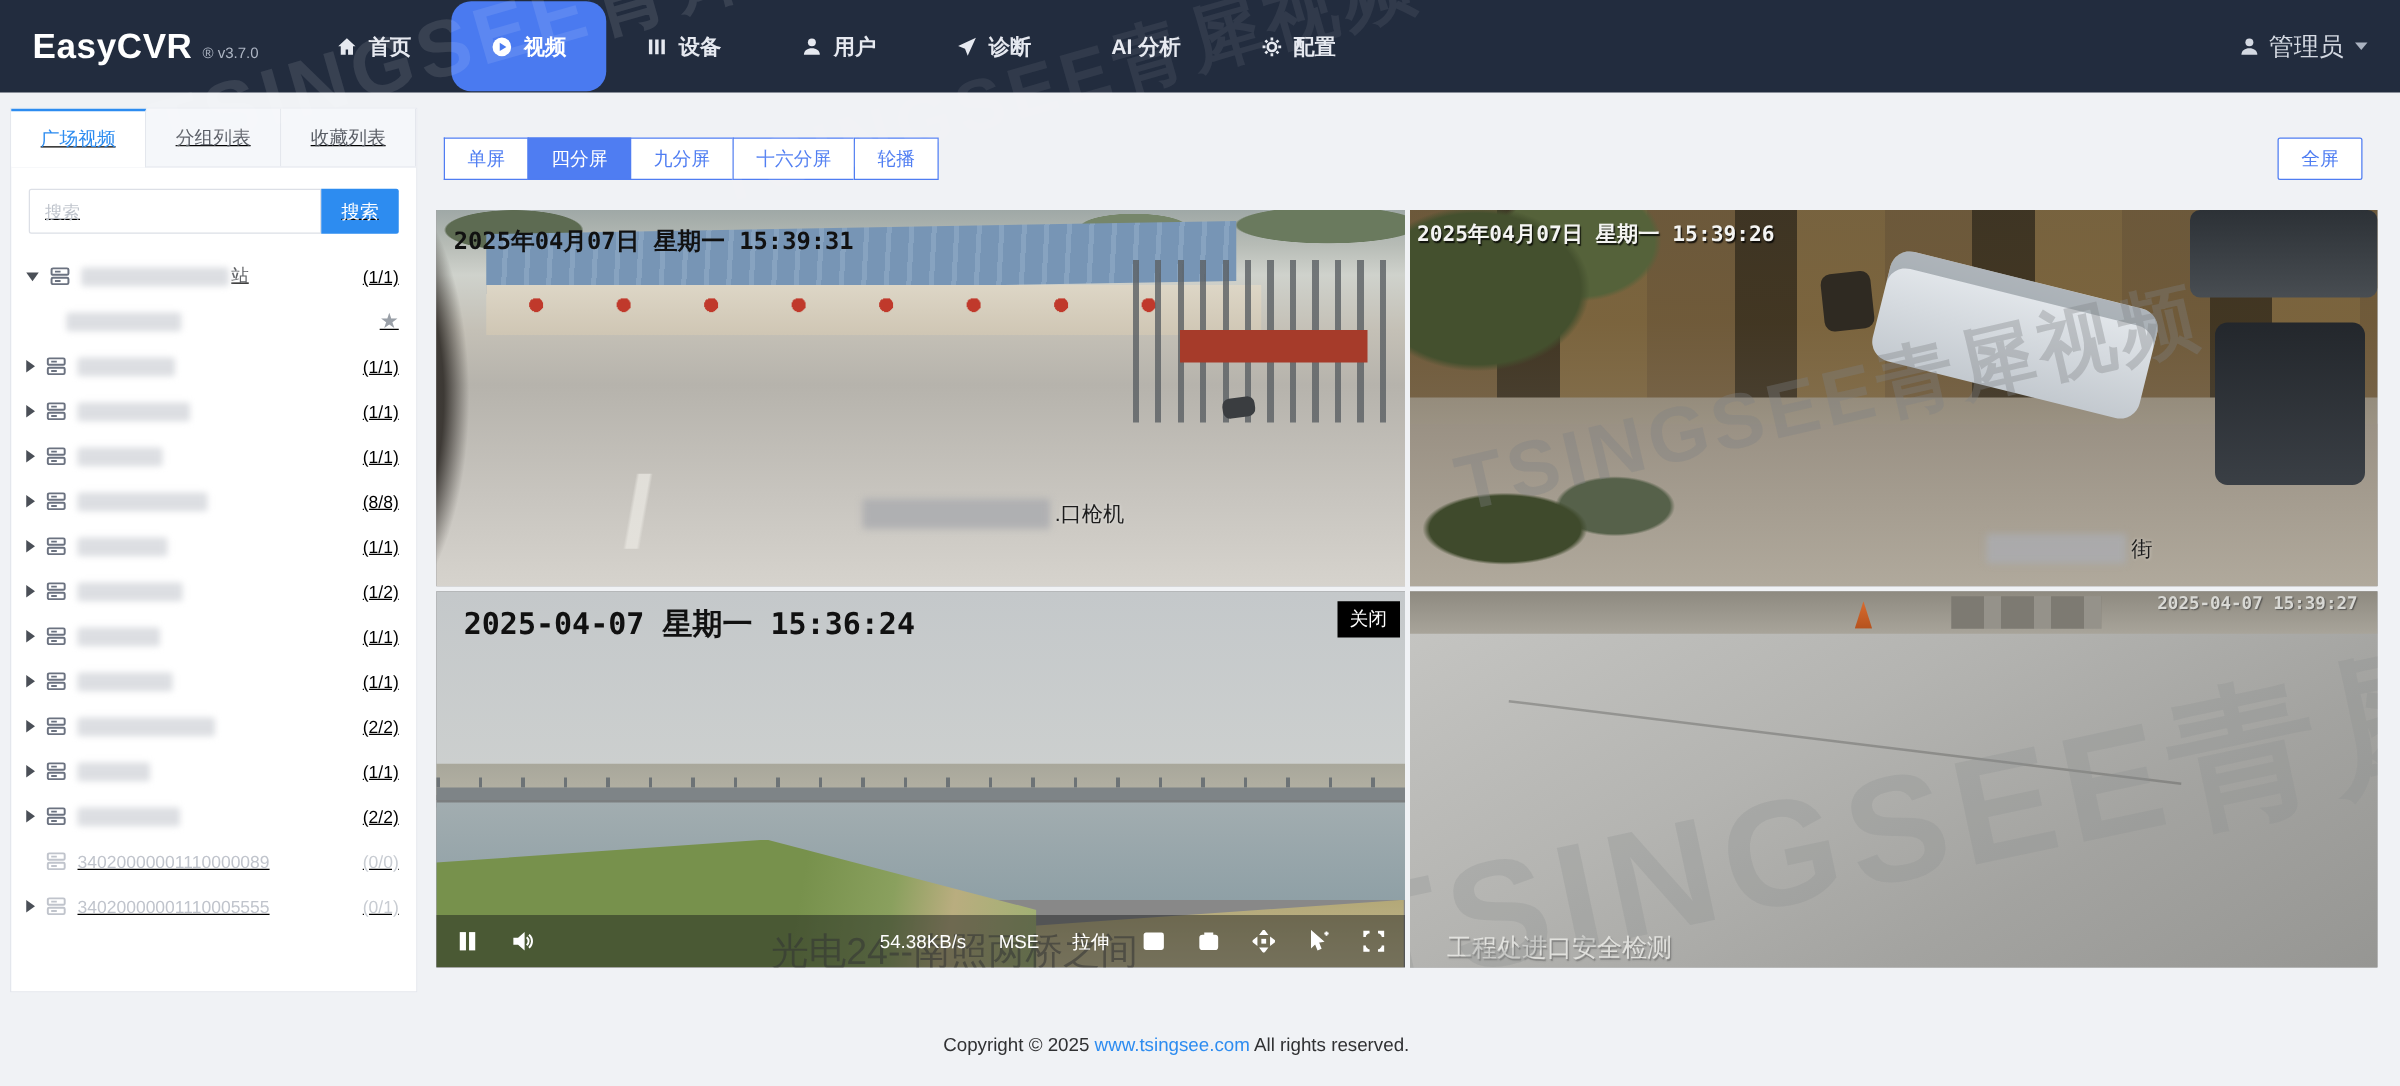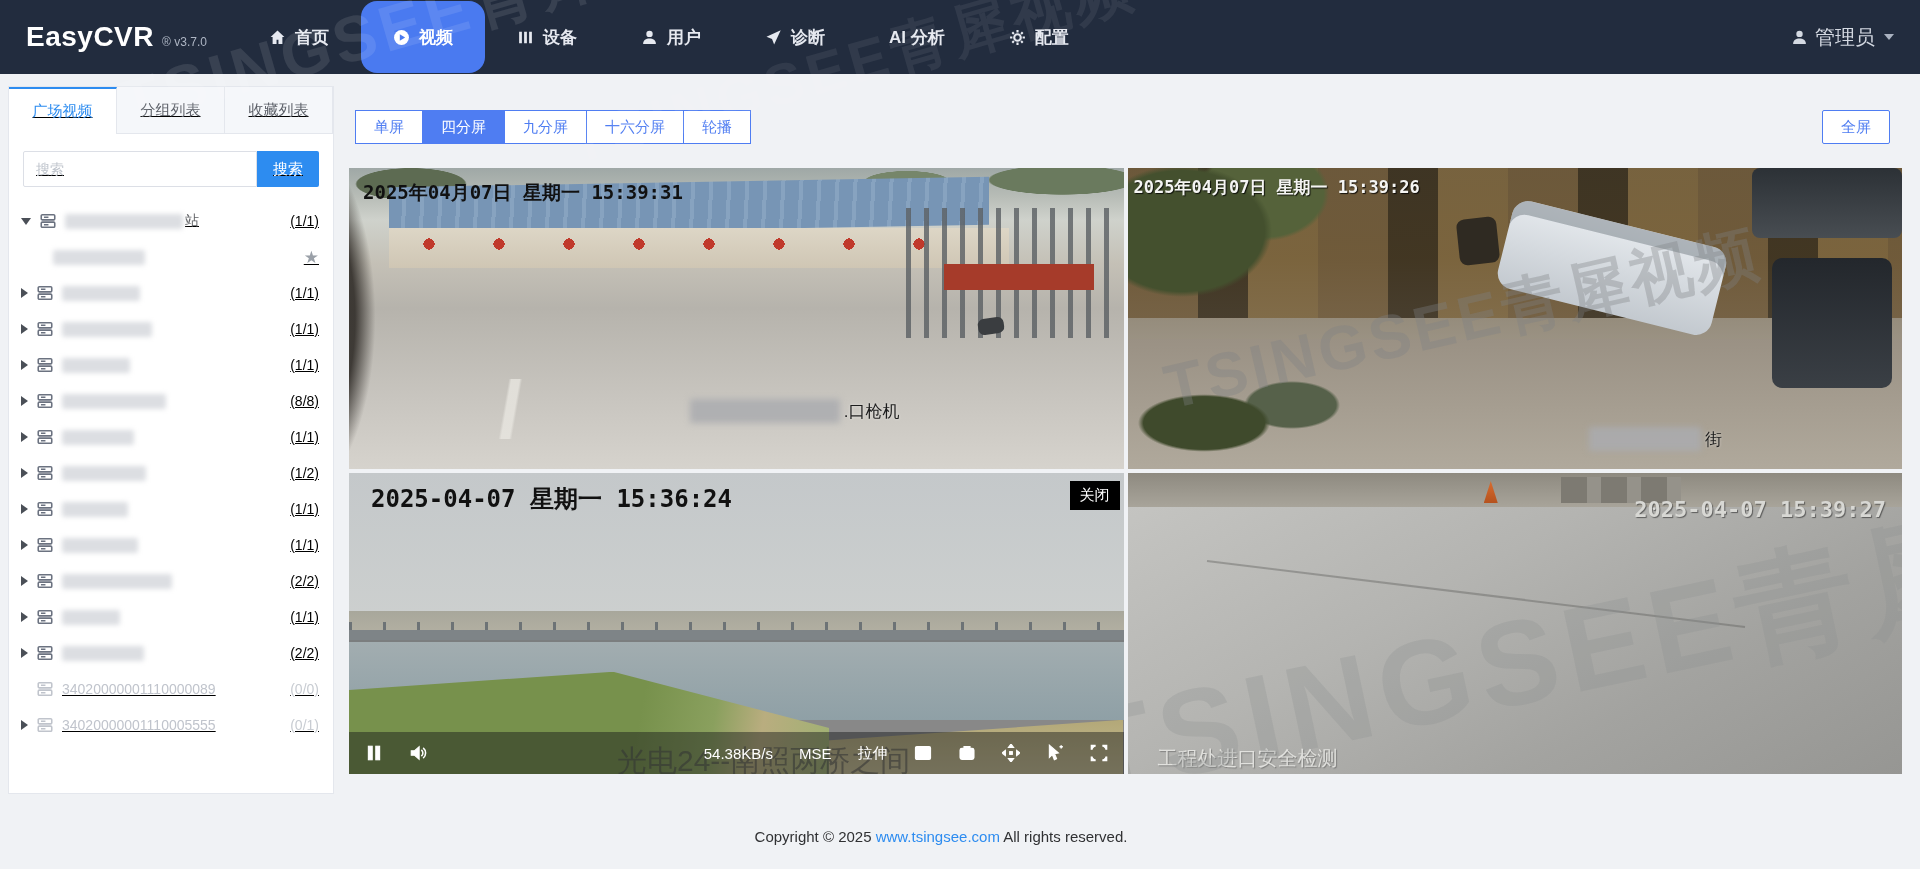--- a/index.html
+++ b/index.html
@@ -489,21 +489,21 @@
       </span>
     </div>
   </div>
 
   <div class="pane">
     <div class="layer s-br-base"></div>
     <div class="layer s-br-wall"></div>
     <div class="layer s-br-blocks"></div>
     <div class="layer s-br-cone"></div>
     <div class="layer s-br-crack"></div>
-    <div class="osd osd-gray" style="right:16px;top:24px;font-size:22px">2025-04-07 15:39:27</div>
+    <div class="osd osd-gray" style="right:16px;top:2px;font-size:14px">2025-04-07 15:39:27</div>
     <div class="pane-wm" style="left:30px;bottom:2px;font-size:20px;color:rgba(235,235,232,.85);text-shadow:1px 1px 1px rgba(80,80,80,.5)">工程处进口安全检测</div>
     <div class="pane-wm" style="left:-60px;top:80px;font-size:120px;font-weight:bold;color:rgba(140,142,145,.28);transform:rotate(-12deg);letter-spacing:8px">TSINGSEE青犀视频</div>
   </div>
 </div>
 
 <div class="wm" style="left:110px;top:-26px;font-size:64px;color:rgba(255,255,255,.10);transform:rotate(-16deg);letter-spacing:5px">TSINGSEE青犀视频</div>
 <div class="wm" style="left:560px;top:26px;font-size:58px;color:rgba(255,255,255,.07);transform:rotate(-16deg);letter-spacing:5px">TSINGSEE青犀视频</div>
 
 <div class="footer">
   <span>Copyright © 2025</span>

